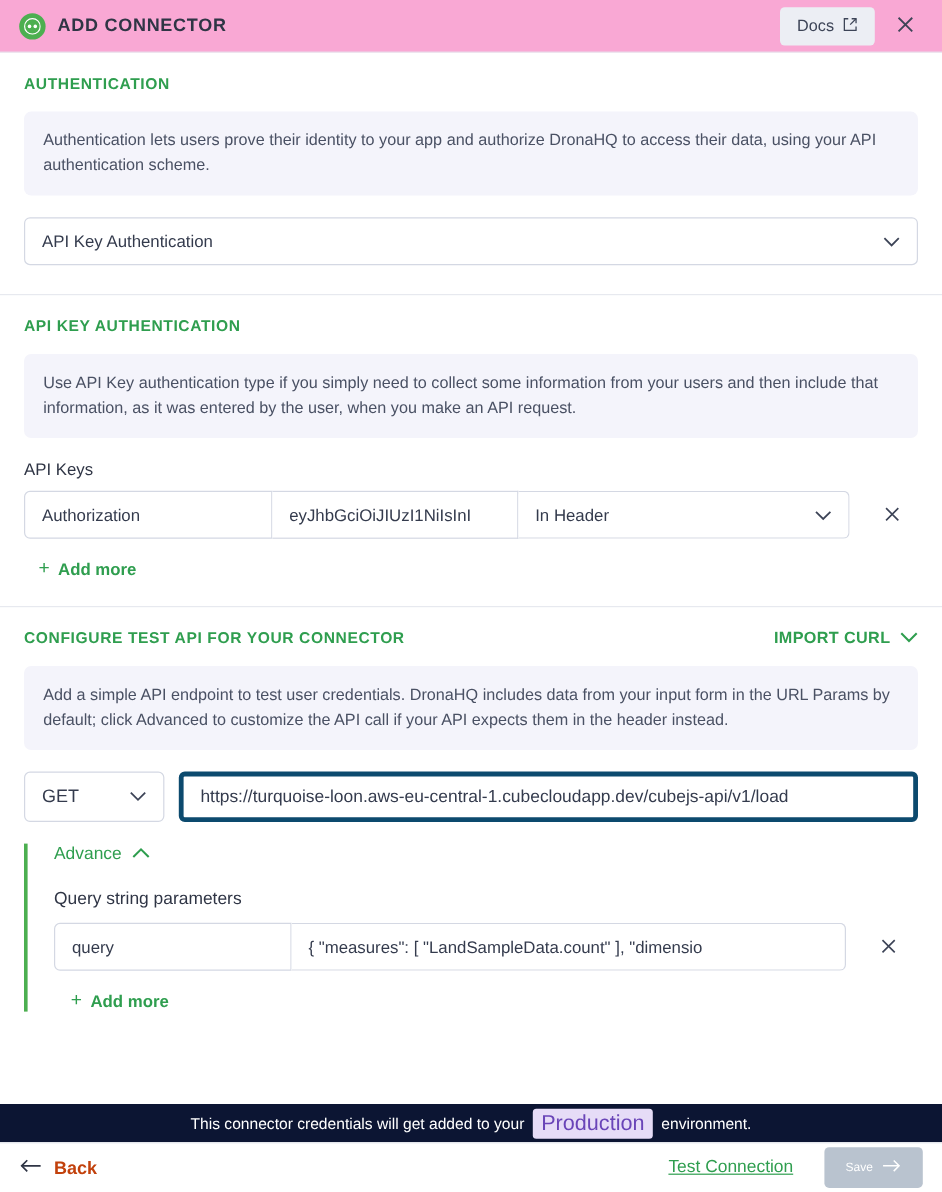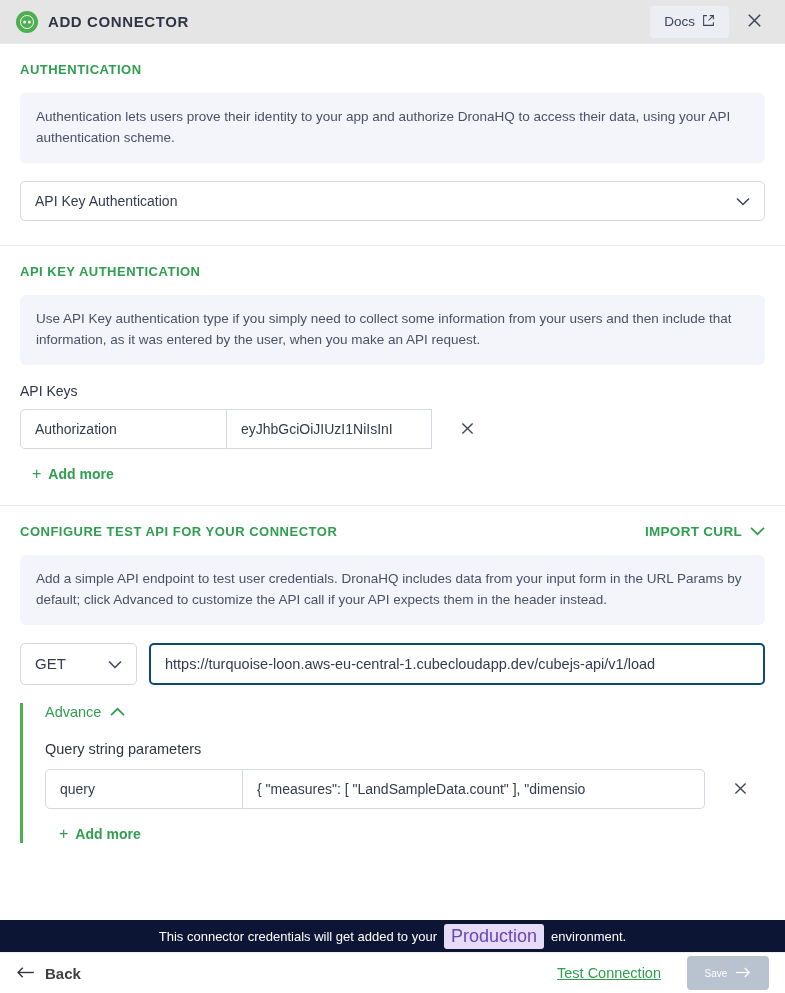--- a/index.html
+++ b/index.html
@@ -14,21 +14,21 @@
     position: relative;
   }
 
   
   .header {
     height: 44px;
     display: flex;
     align-items: center;
     padding: 0 16px;
     border-bottom: 1px solid #e7e9ef;
-    background: #e5e5e5;
+    background: #f9a8d4;
   }
   .logo {
     width: 22px; height: 22px;
     border-radius: 50%;
     background: #4caf50;
     display: flex; align-items: center; justify-content: center;
     margin-right: 10px;
     flex: 0 0 auto;
   }
   .logo svg { display:block; }
@@ -205,21 +205,21 @@
     padding: 0 14px;
     font-size: 15px;
     color: #343b4d;
     cursor: pointer;
     background: #fff;
   }
   .method-box .chev { margin-left: auto; }
   .url-box {
     flex: 1;
     height: 42px;
-    border: 2px solid #0c4a6e;
+    border: 4px solid #0c4a6e;
     border-radius: 5px;
     margin-left: 12px;
     display: flex;
     align-items: center;
     padding: 0 14px;
     font-size: 14.5px;
     color: #343b4d;
     background: #fff;
     overflow: hidden;
     white-space: nowrap;
@@ -278,21 +278,21 @@
     align-items: center;
     padding: 0 16px;
     border-top: 1px solid #eceef4;
   }
   .back-btn {
     display: flex;
     align-items: center;
     gap: 10px;
     font-size: 15px;
     font-weight: bold;
-    color: #404040;
+    color: #c2410c;
     cursor: pointer;
   }
   .test-conn {
     margin-left: auto;
     color: #2f9e4f;
     font-size: 14.5px;
     cursor: pointer;
     text-decoration: underline;
   }
   .save-btn {
@@ -363,20 +363,28 @@
   <div class="divider"></div>
 
   <div class="section">
     <div class="section-title">API KEY AUTHENTICATION</div>
     <div class="info-box">Use API Key authentication type if you simply need to collect some information from your users and then include that information, as it was entered by the user, when you make an API request.</div>
     <div class="label">API Keys</div>
 
     <div class="kv-row">
       <div class="field key">Authorization</div>
       <div class="field val">eyJhbGciOiJIUzI1NiIsInI</div>
+      <div class="field loc">
+        <span>In Header</span>
+        <span class="chev">
+          <svg width="14" height="9" viewBox="0 0 14 9" aria-hidden="true">
+              <path d="M1 1.5L7 7.5L13 1.5" fill="none" stroke="#3d4457" stroke-width="1.5"></path>
+            </svg>
+        </span>
+      </div>
       <div class="x-btn">
         <svg width="17" height="17" viewBox="0 0 20 20" aria-hidden="true">
             <path d="M4 4L16 16M16 4L4 16" stroke="#3d4457" stroke-width="1.6" fill="none"></path>
           </svg>
       </div>
     </div>
 
     <div class="add-more">
       <span class="plus">+</span>
       <span>Add more</span>

